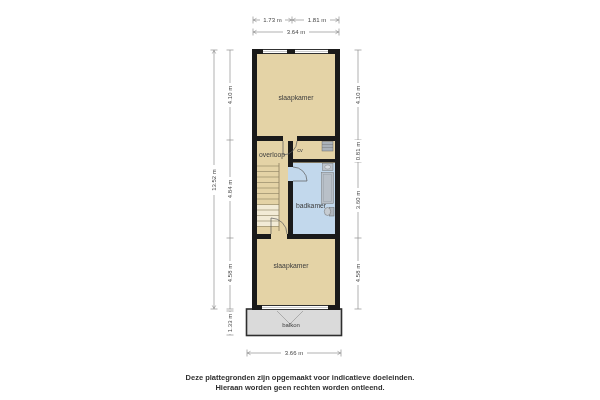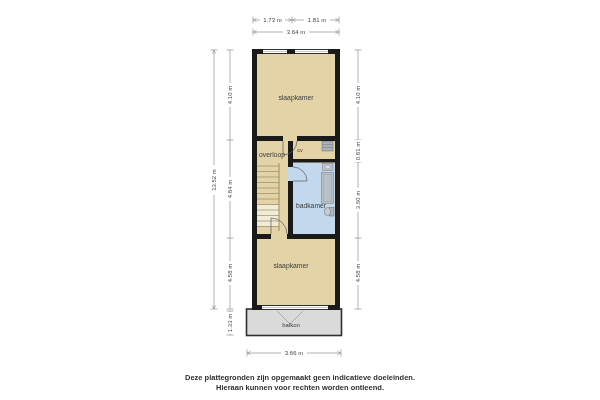--- a/index.html
+++ b/index.html
@@ -138,16 +138,16 @@
       <text class="dim-text" transform="rotate(-90 230 273)" x="230" y="275.3">4.58 m</text>
       <text class="dim-text" transform="rotate(-90 230 323)" x="230" y="325.3">1.33 m</text>
       <text class="dim-text" transform="rotate(-90 358 95)" x="358" y="97.3">4.10 m</text>
       <text class="dim-text" transform="rotate(-90 358 151)" x="358" y="153.3">0.81 m</text>
       <text class="dim-text" transform="rotate(-90 358 200)" x="358" y="202.3">3.60 m</text>
       <text class="dim-text" transform="rotate(-90 358 273)" x="358" y="275.3">4.58 m</text>
     </g>
   </svg>
 
   <div id="footer">
-    <div>Deze plattegronden zijn opgemaakt geen indicatieve doeleinden.</div>
-    <div>Hieraan kunnen voor rechten worden ontleend.</div>
+    <div>Deze plattegronden zijn opgemaakt voor indicatieve doeleinden.</div>
+    <div>Hieraan worden geen rechten worden ontleend.</div>
   </div>
 </div>
 
 </body></html>

